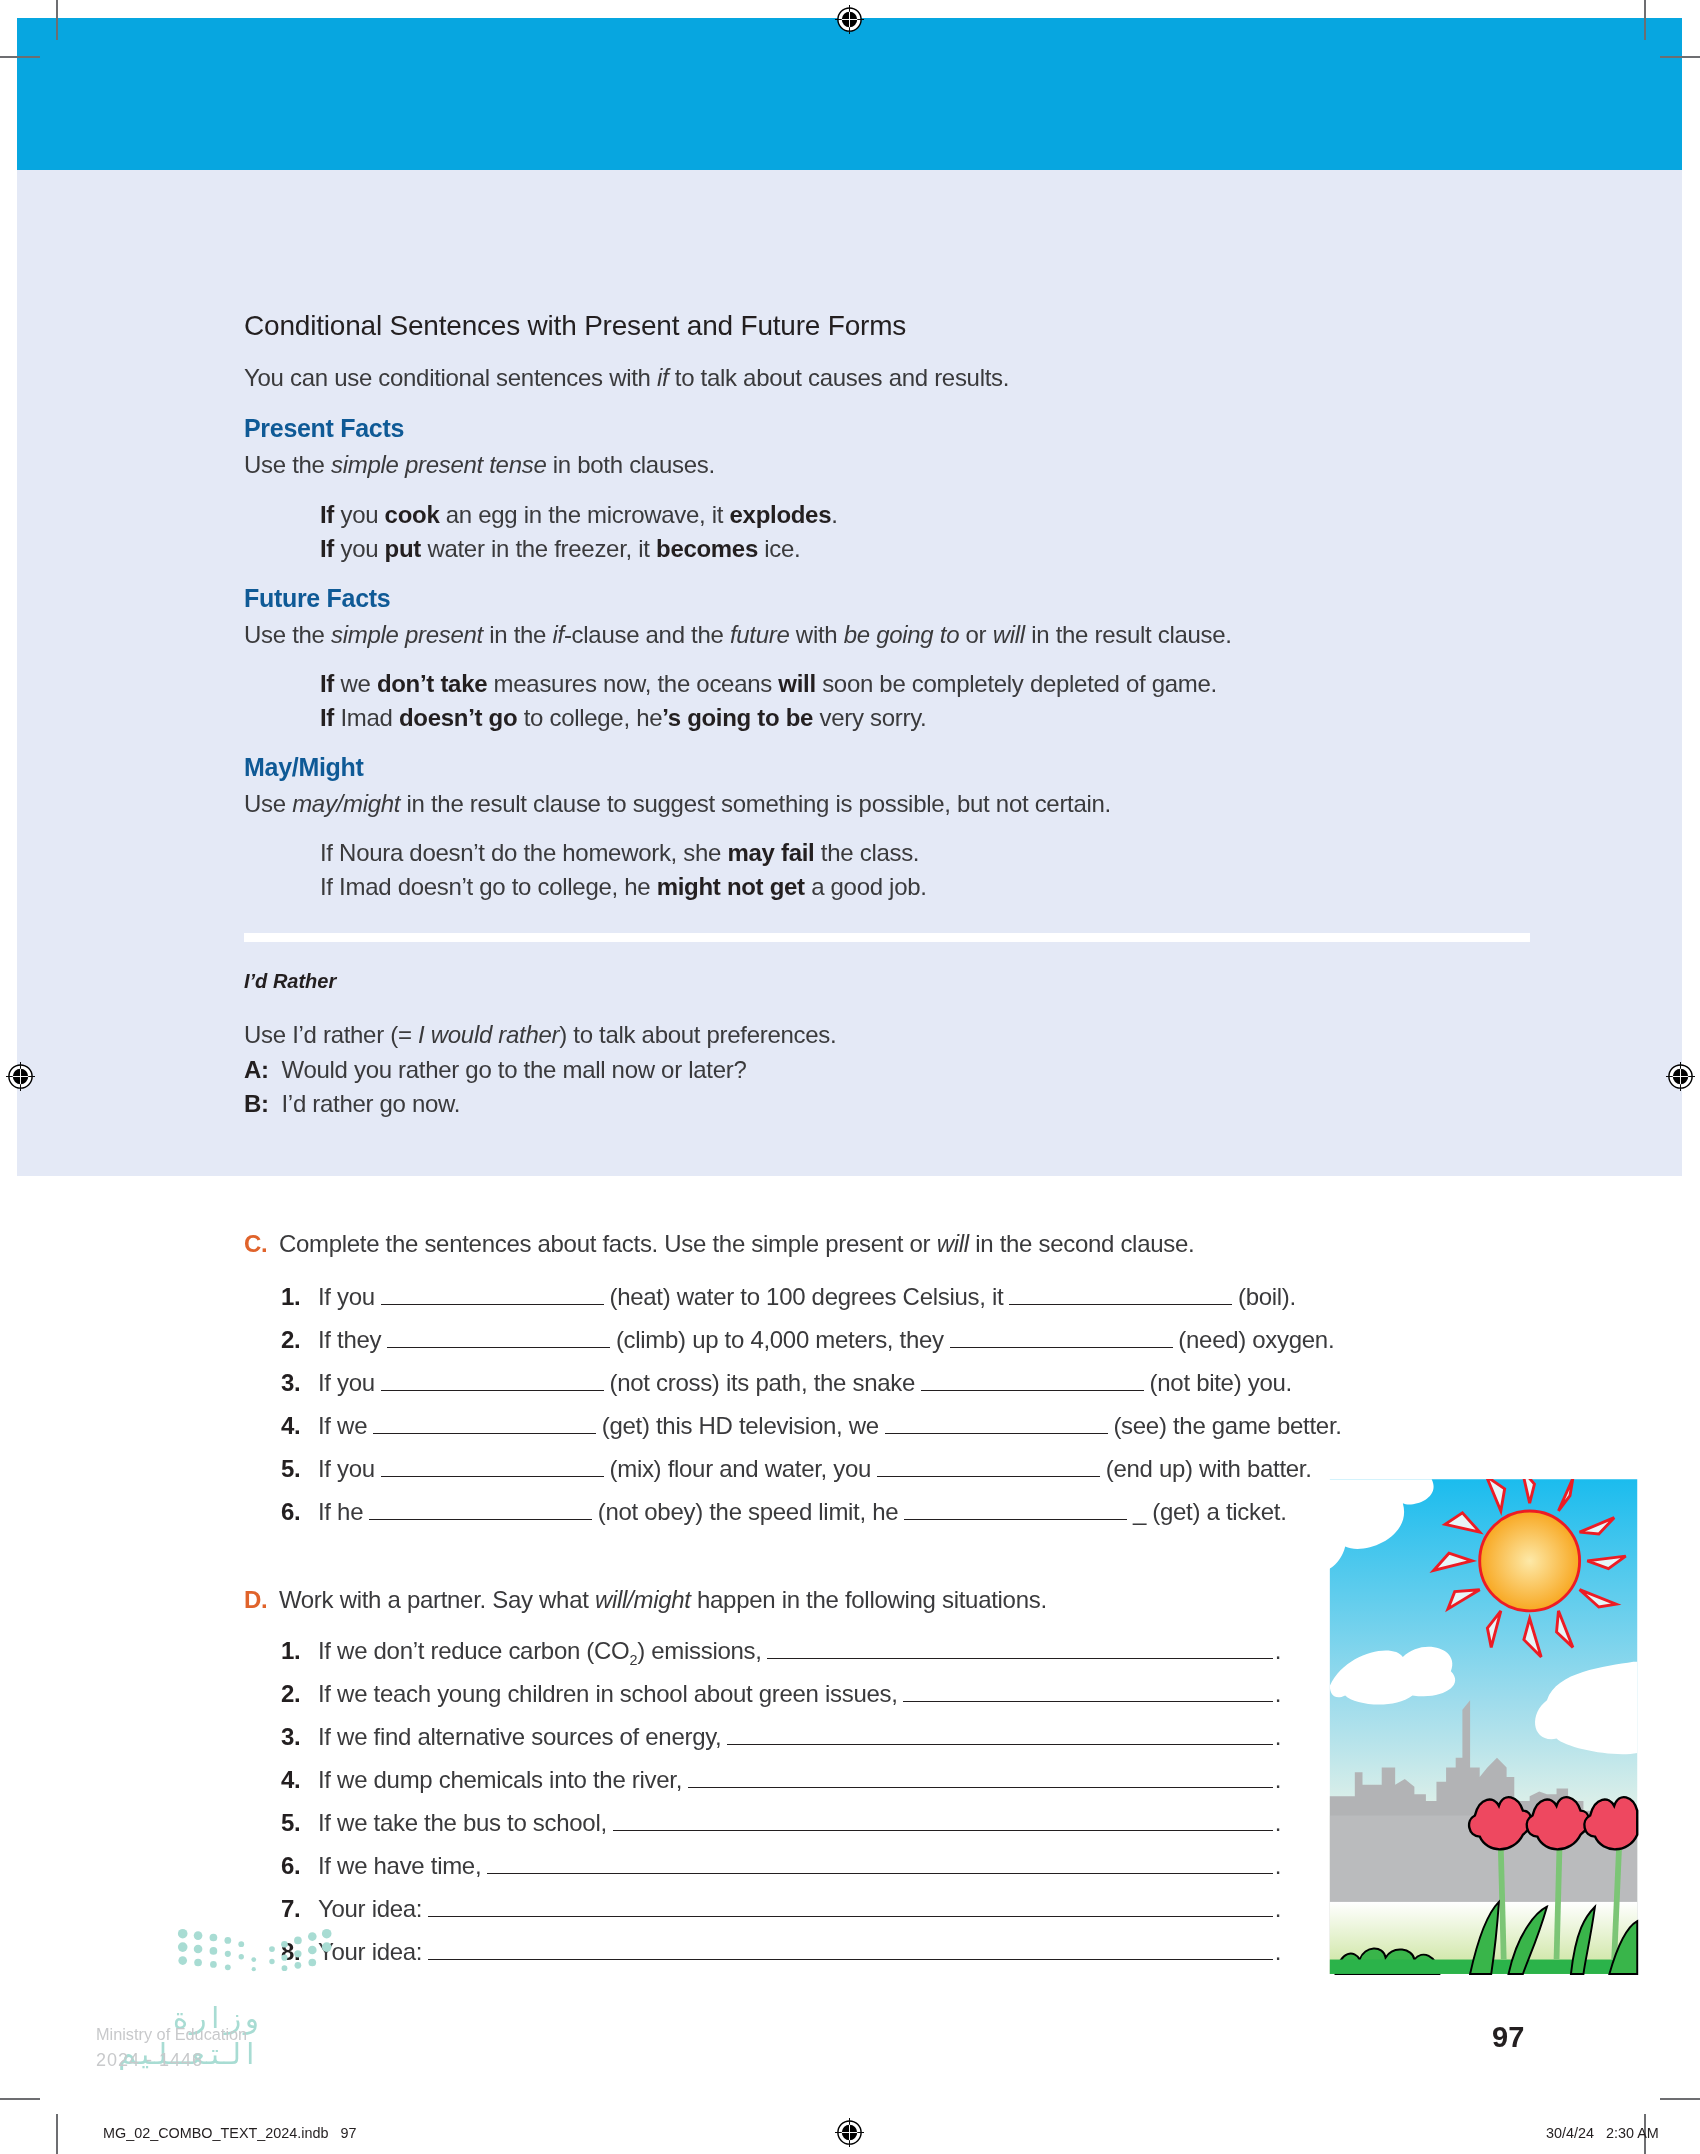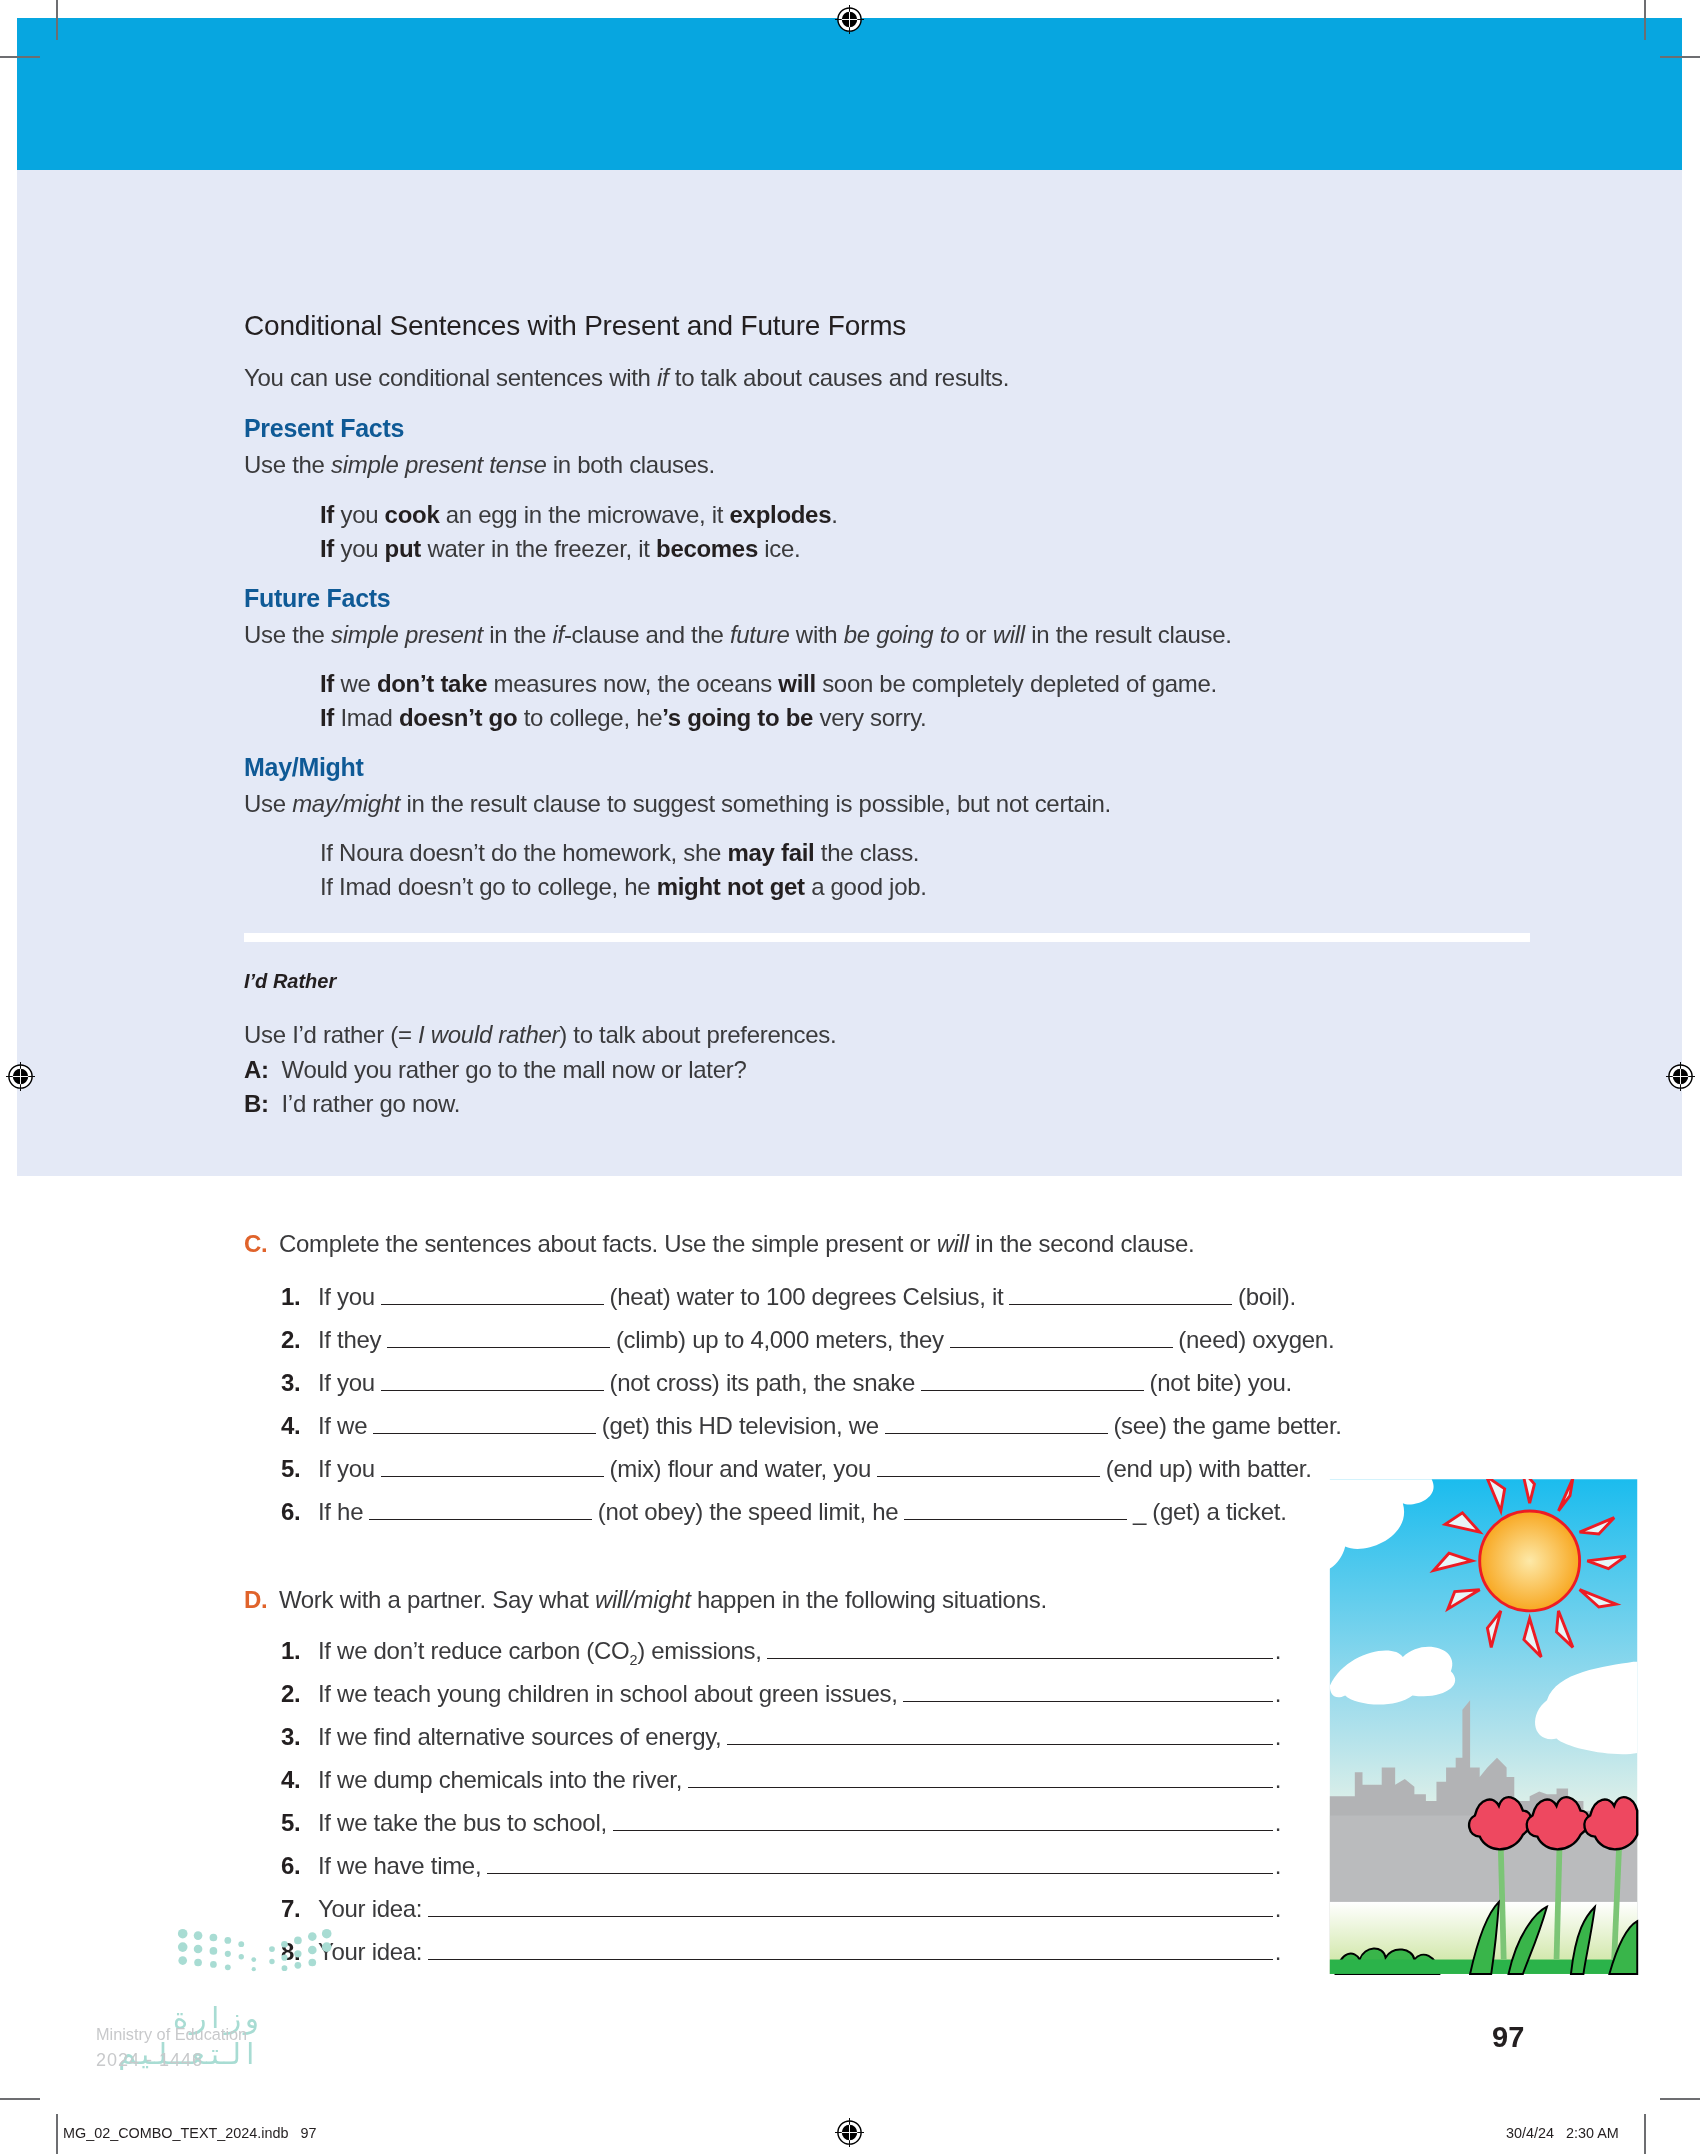--- a/index.html
+++ b/index.html
@@ -36,21 +36,21 @@
   .num { font-weight: bold; color: #231f20; width: 37px; display: inline-block; }
   .blank { display: inline-block; border-bottom: 1.9px solid #231f20; height: 19px; margin: 0 5.8px; }
   .sub { font-size: 14.4px; vertical-align: -5.8px; }
 
   
   .moe-ar { font-size: 29px; color: #a8dcd3; font-family: Liberation Mono, monospace; margin-top: 14px; }
   .moe-en { font-size: 16.3px; color: #c8c9cb; }
   .moe-yr { font-size: 18px; color: #c8c9cb; letter-spacing: 1px; }
 
   .pageno { font-size: 29px; font-weight: bold; color: #231f20; }
-  .slug { font-size: 14.4px; color: #231f20; }
+  .slug { font-size: 14.4px; color: #231f20; margin-left: 40px; }
 </style>
 </head>
 <body>
 
 <div id="banner" class="abs"></div>
 <div id="panel" class="abs"></div>
 
 <div class="abs crop" style="left:56px;top:0;width:1.9px;height:40px"></div>
 <div class="abs crop" style="left:0;top:56px;width:40px;height:1.9px"></div>
 <div class="abs crop" style="left:1644px;top:0;width:1.9px;height:40px"></div>

